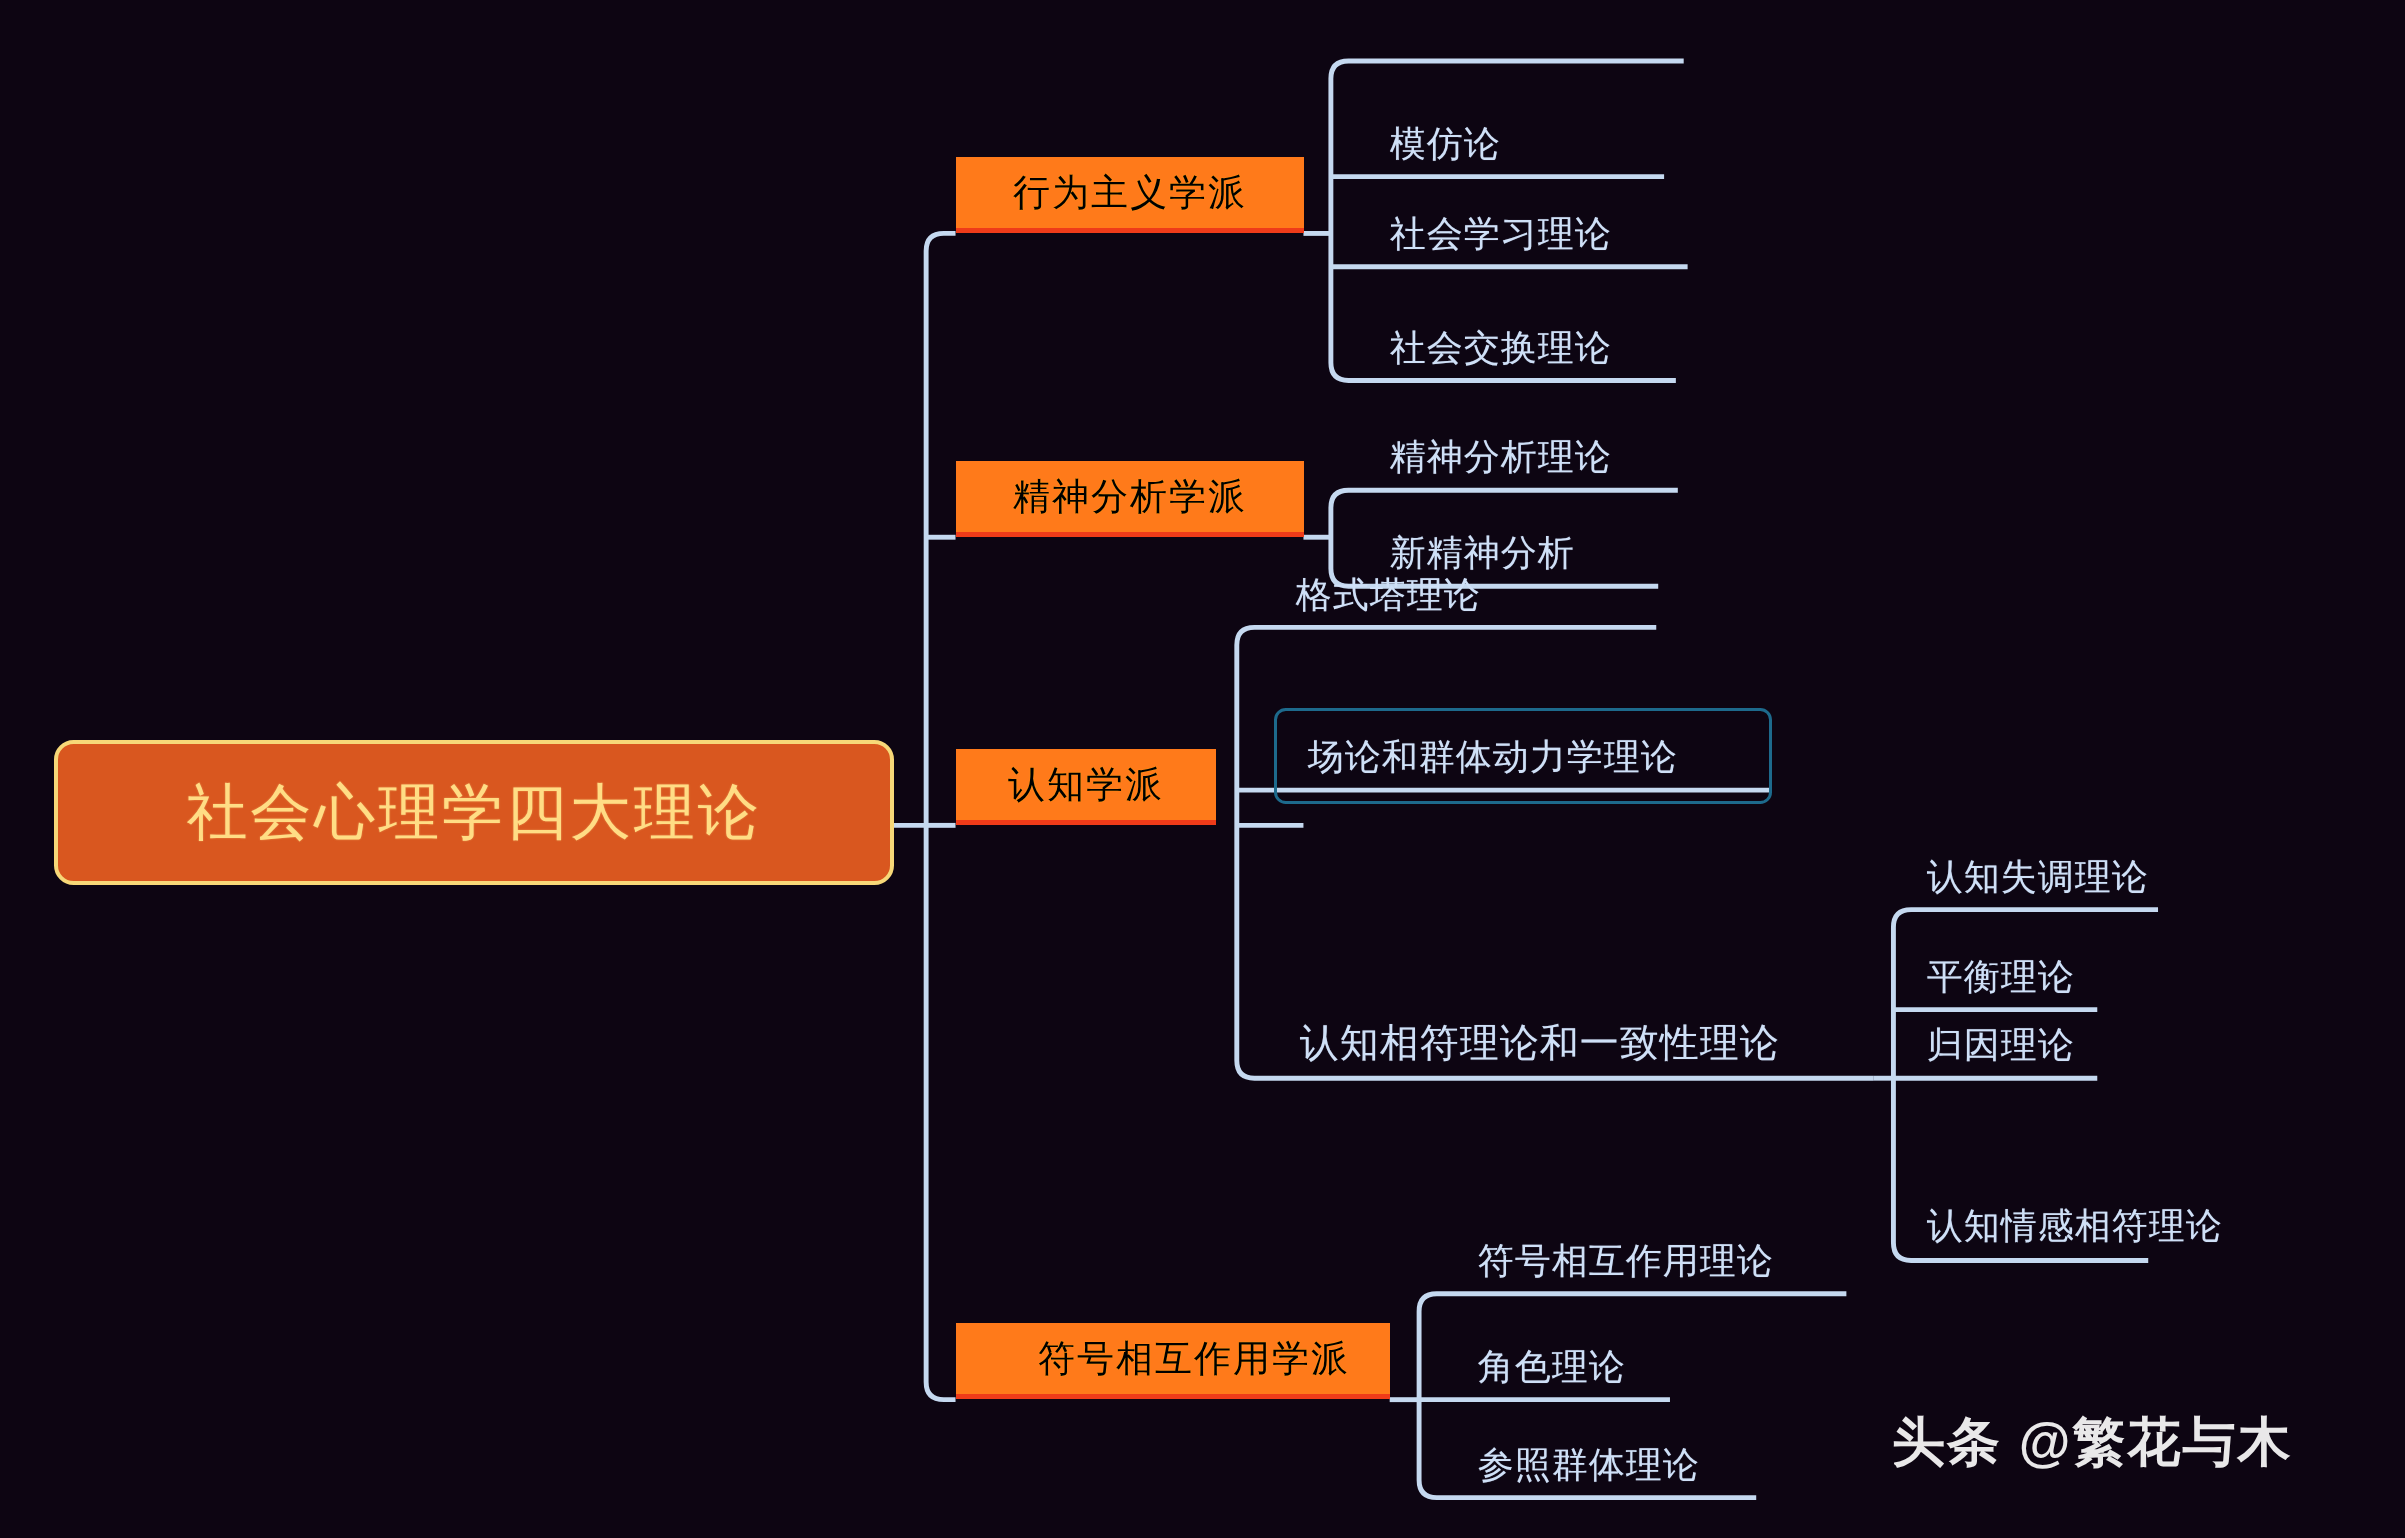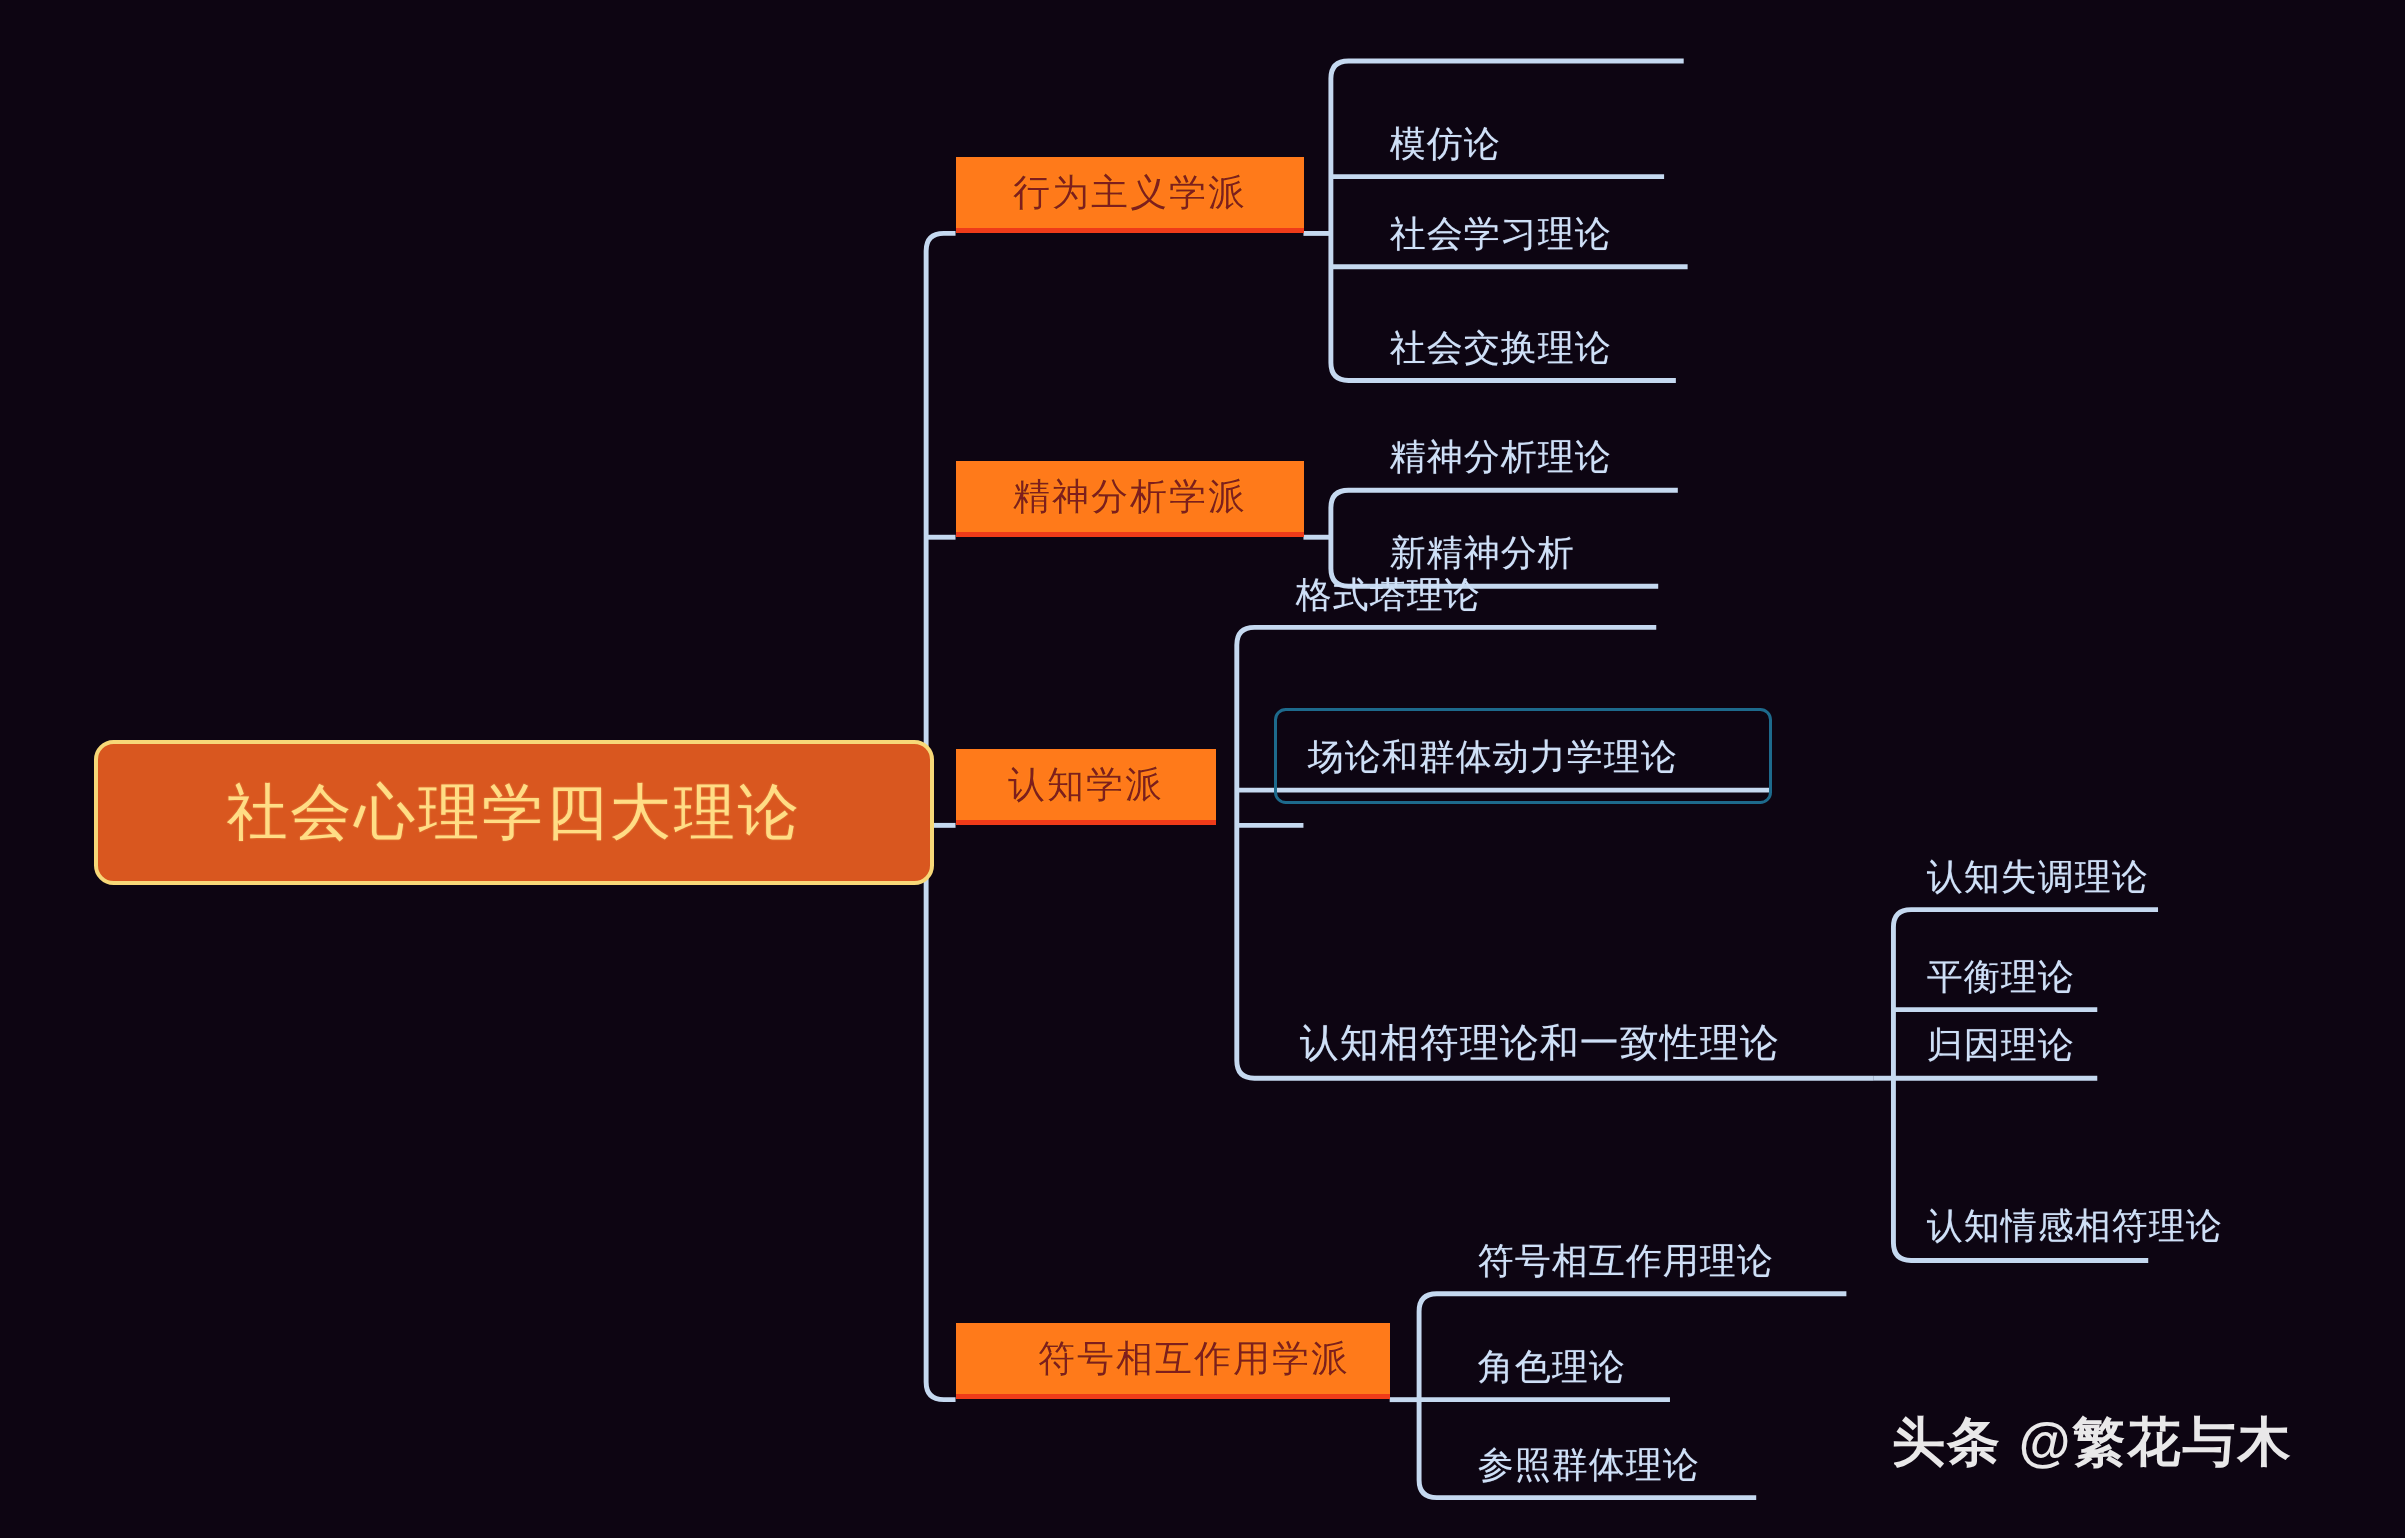--- a/index.html
+++ b/index.html
@@ -18,31 +18,30 @@
     position:absolute;
     background:#d9571f;
     border:4.9px solid #f7d878;
     border-radius:19.6px;
     box-sizing:border-box;
     display:flex;align-items:center;justify-content:center;
     color:#ffdd85;
     font-size:61px;
     letter-spacing:2.9px;
     text-shadow:0 0 2px rgba(255,220,140,.5);
-    margin-left:40px;
   }
 
   
   .branch-node{
     position:absolute;
     background:#ff7a1a;
     border-bottom:5.9px solid #ef3b19;
     box-sizing:border-box;
     display:flex;align-items:center;justify-content:center;
-    color:#7f1d1d;
+    color:#000000;
     font-size:37px;
     letter-spacing:2px;
     white-space:nowrap;
     text-shadow:0 0 1px rgba(255,230,0,.6);
   }
 
   
   .leaf{
     position:absolute;
     box-sizing:border-box;

